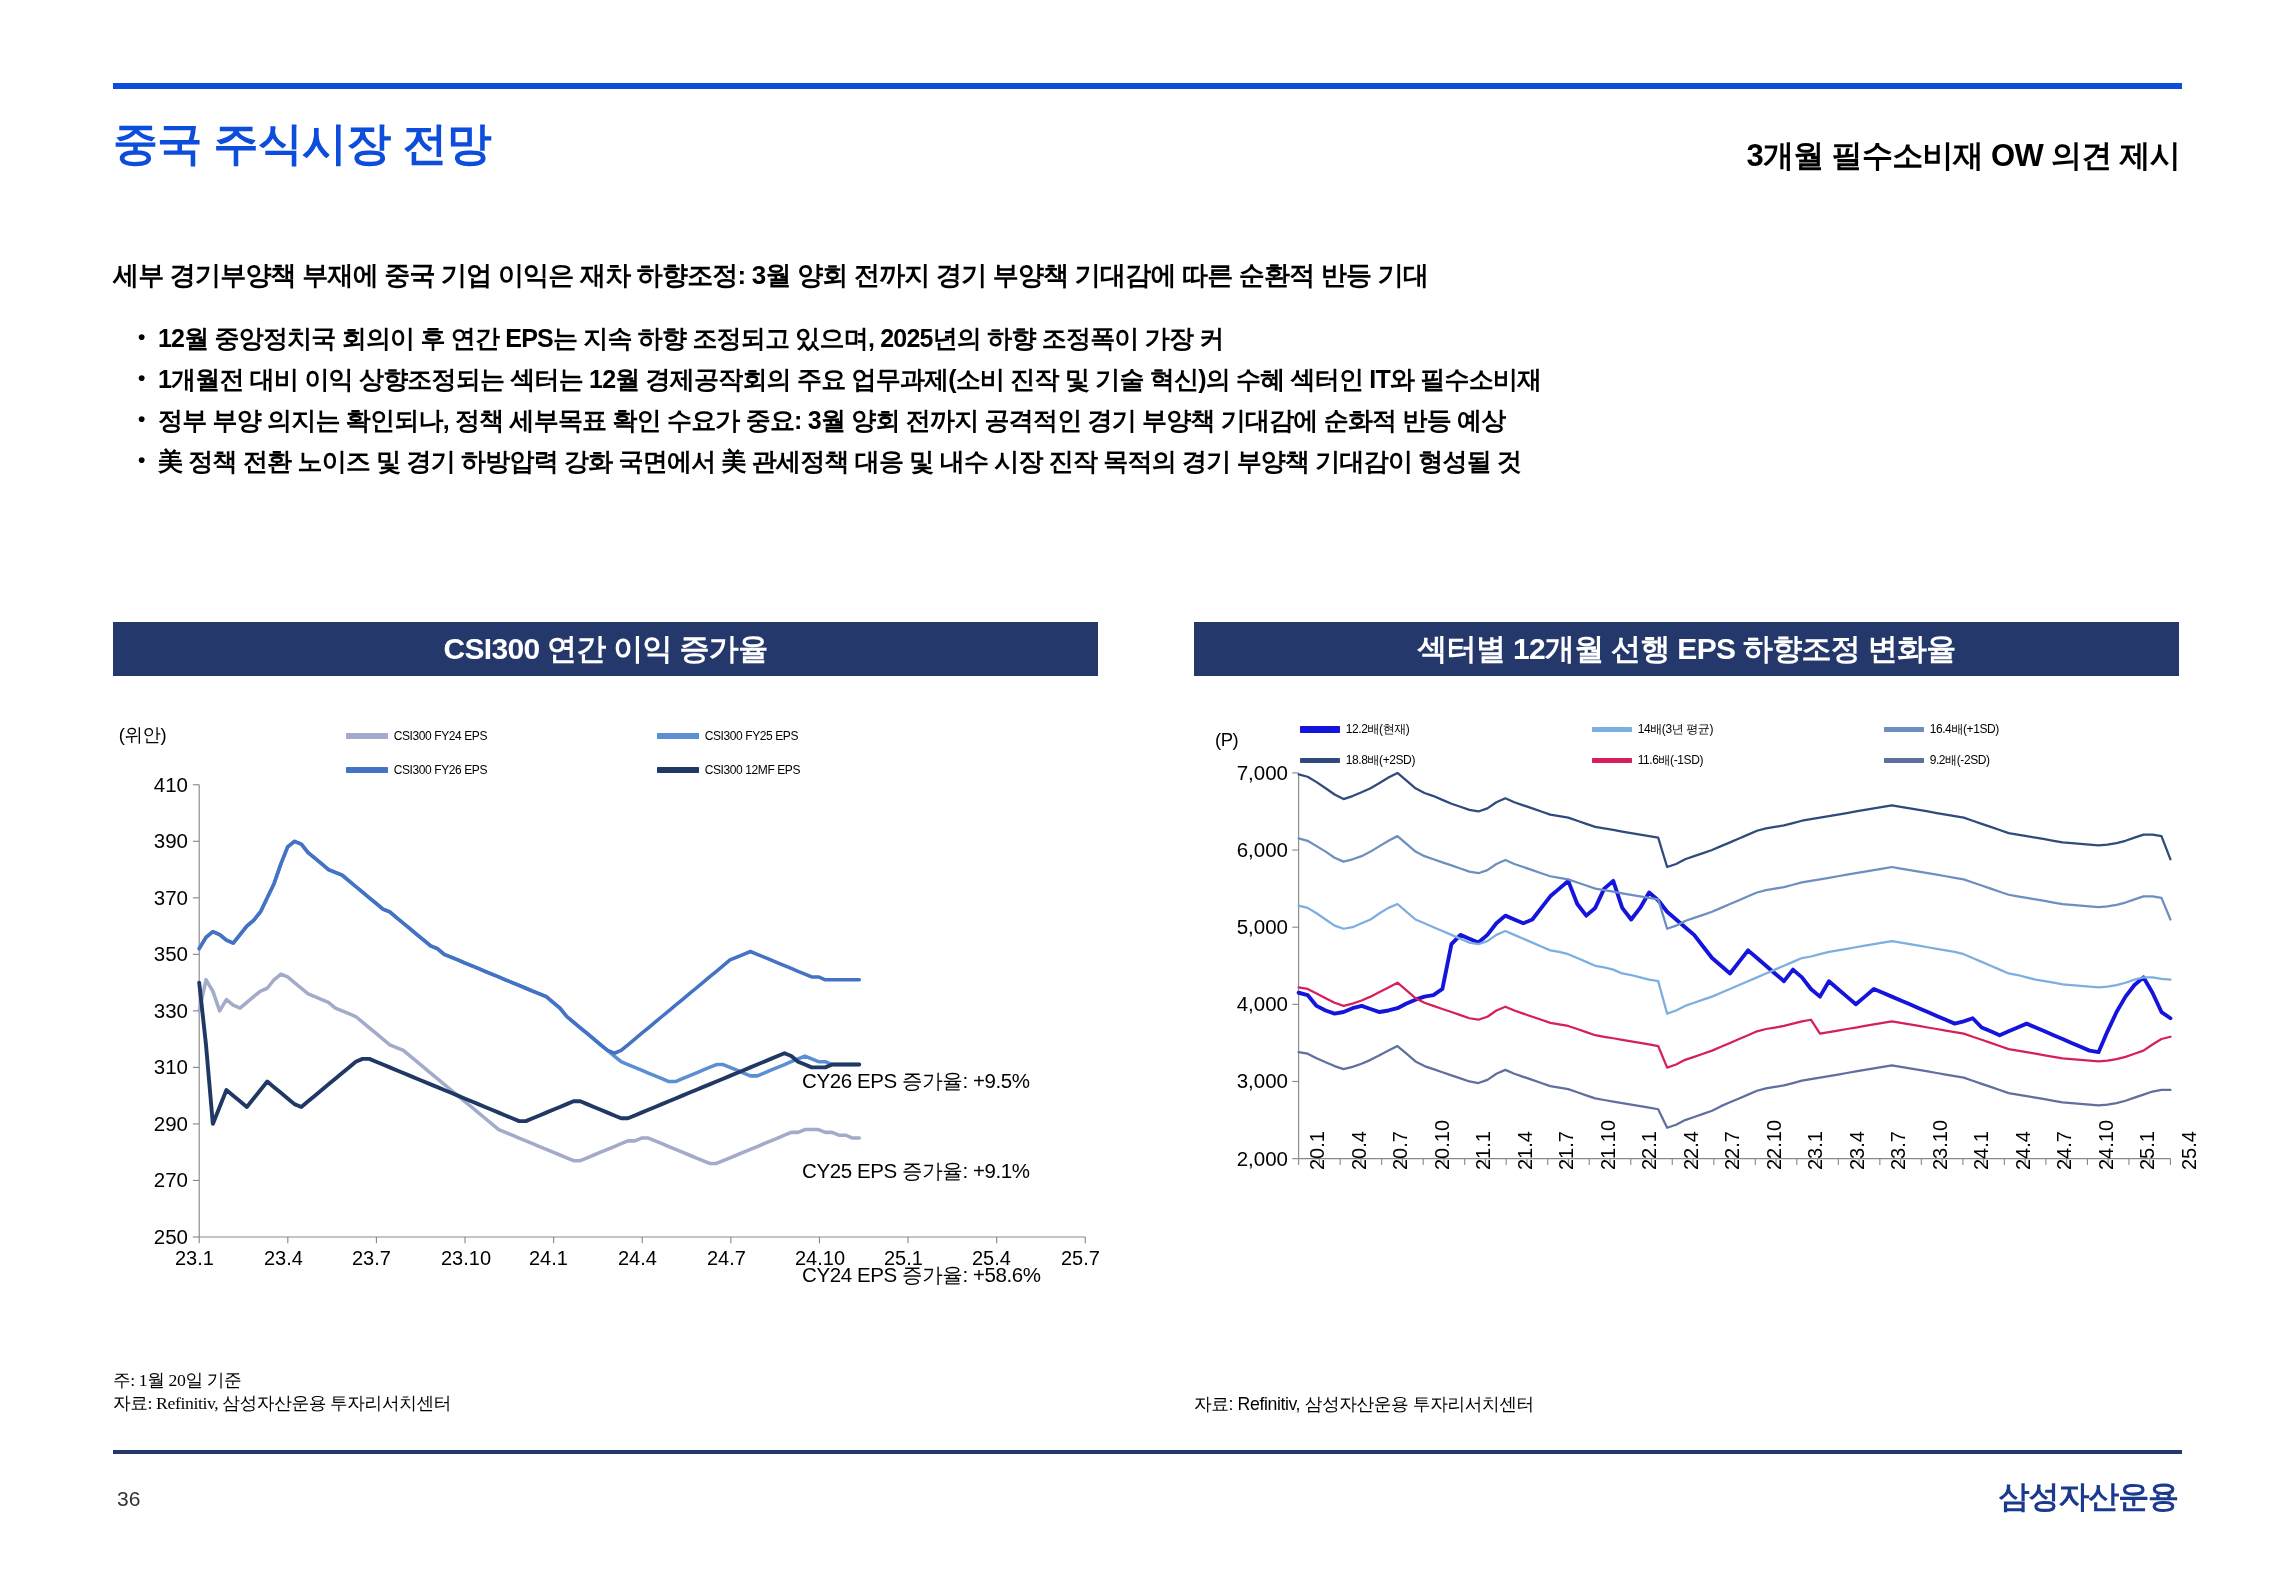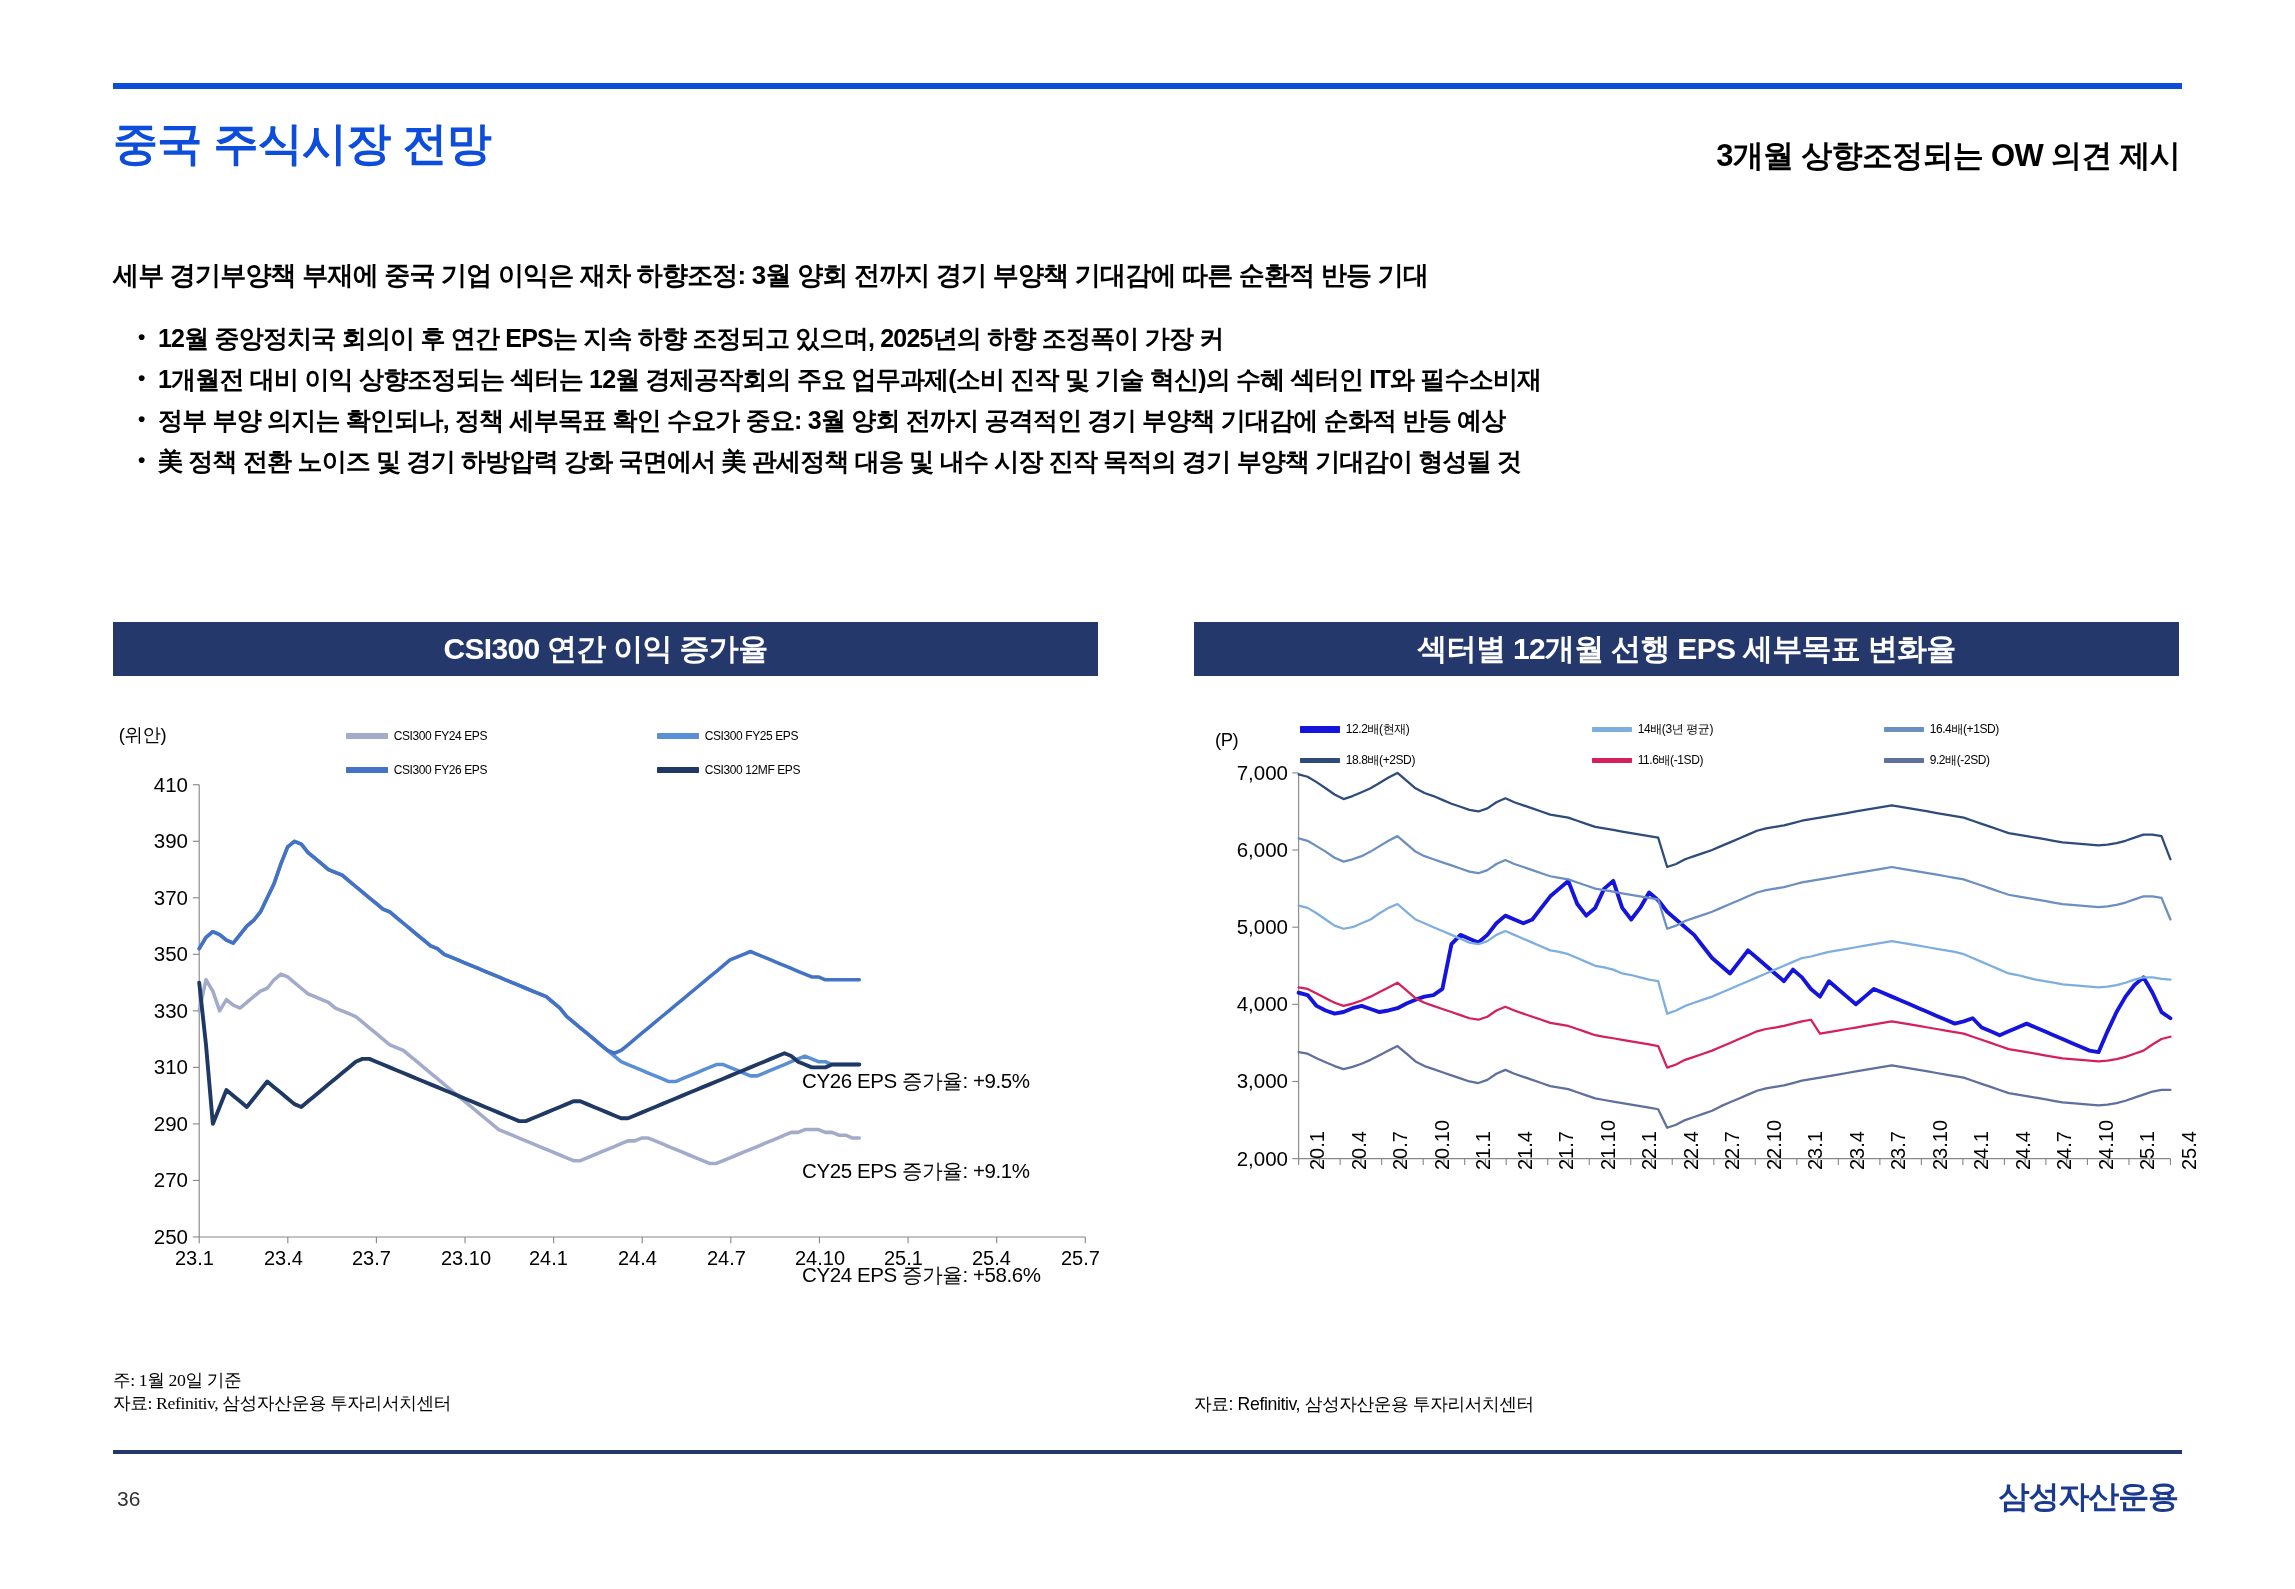--- a/index.html
+++ b/index.html
@@ -60,21 +60,21 @@
   .pageno{position:absolute;left:117px;top:1487px;font-size:21px;color:#333;}
   .brand{position:absolute;right:117px;top:1476px;font-size:31px;font-weight:bold;color:#1a3a8f;letter-spacing:-1.1px;}
 </style>
 </head>
 <body>
 
 <div class="slide">
 
   <div class="top-rule"></div>
   <div class="title-main">중국 주식시장 전망</div>
-  <div class="title-right">3개월 상향조정되는 OW 의견 제시</div>
+  <div class="title-right">3개월 필수소비재 OW 의견 제시</div>
 
   <div class="lead">세부 경기부양책 부재에 중국 기업 이익은 재차 하향조정: 3월 양회 전까지 경기 부양책 기대감에 따른 순환적 반등 기대</div>
 
   <div class="bullets">
     <div class="bullet">
       <span class="dot">•</span>
       <span class="btxt">12월 중앙정치국 회의이 후 연간 EPS는 지속 하향 조정되고 있으며, 2025년의 하향 조정폭이 가장 커</span>
     </div>
     <div class="bullet">
       <span class="dot">•</span>
@@ -142,21 +142,21 @@
           <path d="M 122.0 298.0 L 131.6 386.0 L 141.3 498.0 L 150.9 474.0 L 160.5 450.0 L 170.2 458.0 L 179.8 466.0 L 189.4 474.0 L 199.0 462.0 L 208.7 450.0 L 218.3 438.0 L 227.9 446.0 L 237.6 454.0 L 247.2 462.0 L 256.8 470.0 L 266.5 474.0 L 276.1 466.0 L 285.7 458.0 L 295.4 450.0 L 305.0 442.0 L 314.6 434.0 L 324.3 426.0 L 333.9 418.0 L 343.5 410.0 L 353.1 406.0 L 362.8 406.0 L 372.4 410.0 L 382.0 414.0 L 391.7 418.0 L 401.3 422.0 L 410.9 426.0 L 420.6 430.0 L 430.2 434.0 L 439.8 438.0 L 449.5 442.0 L 459.1 446.0 L 468.7 450.0 L 478.4 454.0 L 488.0 458.0 L 497.6 462.0 L 507.2 466.0 L 516.9 470.0 L 526.5 474.0 L 536.1 478.0 L 545.8 482.0 L 555.4 486.0 L 565.0 490.0 L 574.7 494.0 L 584.3 494.0 L 593.9 490.0 L 603.6 486.0 L 613.2 482.0 L 622.8 478.0 L 632.5 474.0 L 642.1 470.0 L 651.7 466.0 L 661.3 466.0 L 671.0 470.0 L 680.6 474.0 L 690.2 478.0 L 699.9 482.0 L 709.5 486.0 L 719.1 490.0 L 728.8 490.0 L 738.4 486.0 L 748.0 482.0 L 757.7 478.0 L 767.3 474.0 L 776.9 470.0 L 786.6 466.0 L 796.2 462.0 L 805.8 458.0 L 815.4 454.0 L 825.1 450.0 L 834.7 446.0 L 844.3 442.0 L 854.0 438.0 L 863.6 434.0 L 873.2 430.0 L 882.9 426.0 L 892.5 422.0 L 902.1 418.0 L 911.8 414.0 L 921.4 410.0 L 931.0 406.0 L 940.7 402.0 L 950.3 398.0 L 959.9 402.0 L 969.5 410.0 L 979.2 414.0 L 988.8 418.0 L 998.4 418.0 L 1008.1 418.0 L 1017.7 414.0 L 1027.3 414.0 L 1037.0 414.0 L 1046.6 414.0 L 1056.2 414.0" fill="none" stroke="#1f3864" stroke-width="5.5" stroke-linejoin="round" stroke-linecap="round"></path>
         </svg><div class="anno" style="left: 689px; top: 295px;">CY26 EPS 증가율: +9.5%</div><div class="anno" style="left: 689px; top: 385px; text-align: right;">CY25 EPS 증가율: +9.1%</div><div class="anno" style="left: 689px; top: 489px;">CY24 EPS 증가율: +58.6%</div></div>
   </div>
 
   <div class="srcbox l">
     <div>주: 1월 20일 기준</div>
     <div>자료: Refinitiv, 삼성자산운용 투자리서치센터</div>
   </div>
 
   <div class="panel right">
-    <div class="panel-head">섹터별 12개월 선행 EPS 세부목표 변화율</div>
+    <div class="panel-head">섹터별 12개월 선행 EPS 하향조정 변화율</div>
     <div class="unit r">(P)</div>
 
     <div class="legend legend-r">
       <div class="lgi">
         <span class="swatch" style="background:#1414dc;height:7px"></span>
         <span>12.2배(현재)</span>
       </div>
       <div class="lgi">
         <span class="swatch" style="background:#7daee0"></span>
         <span>14배(3년 평균)</span>

